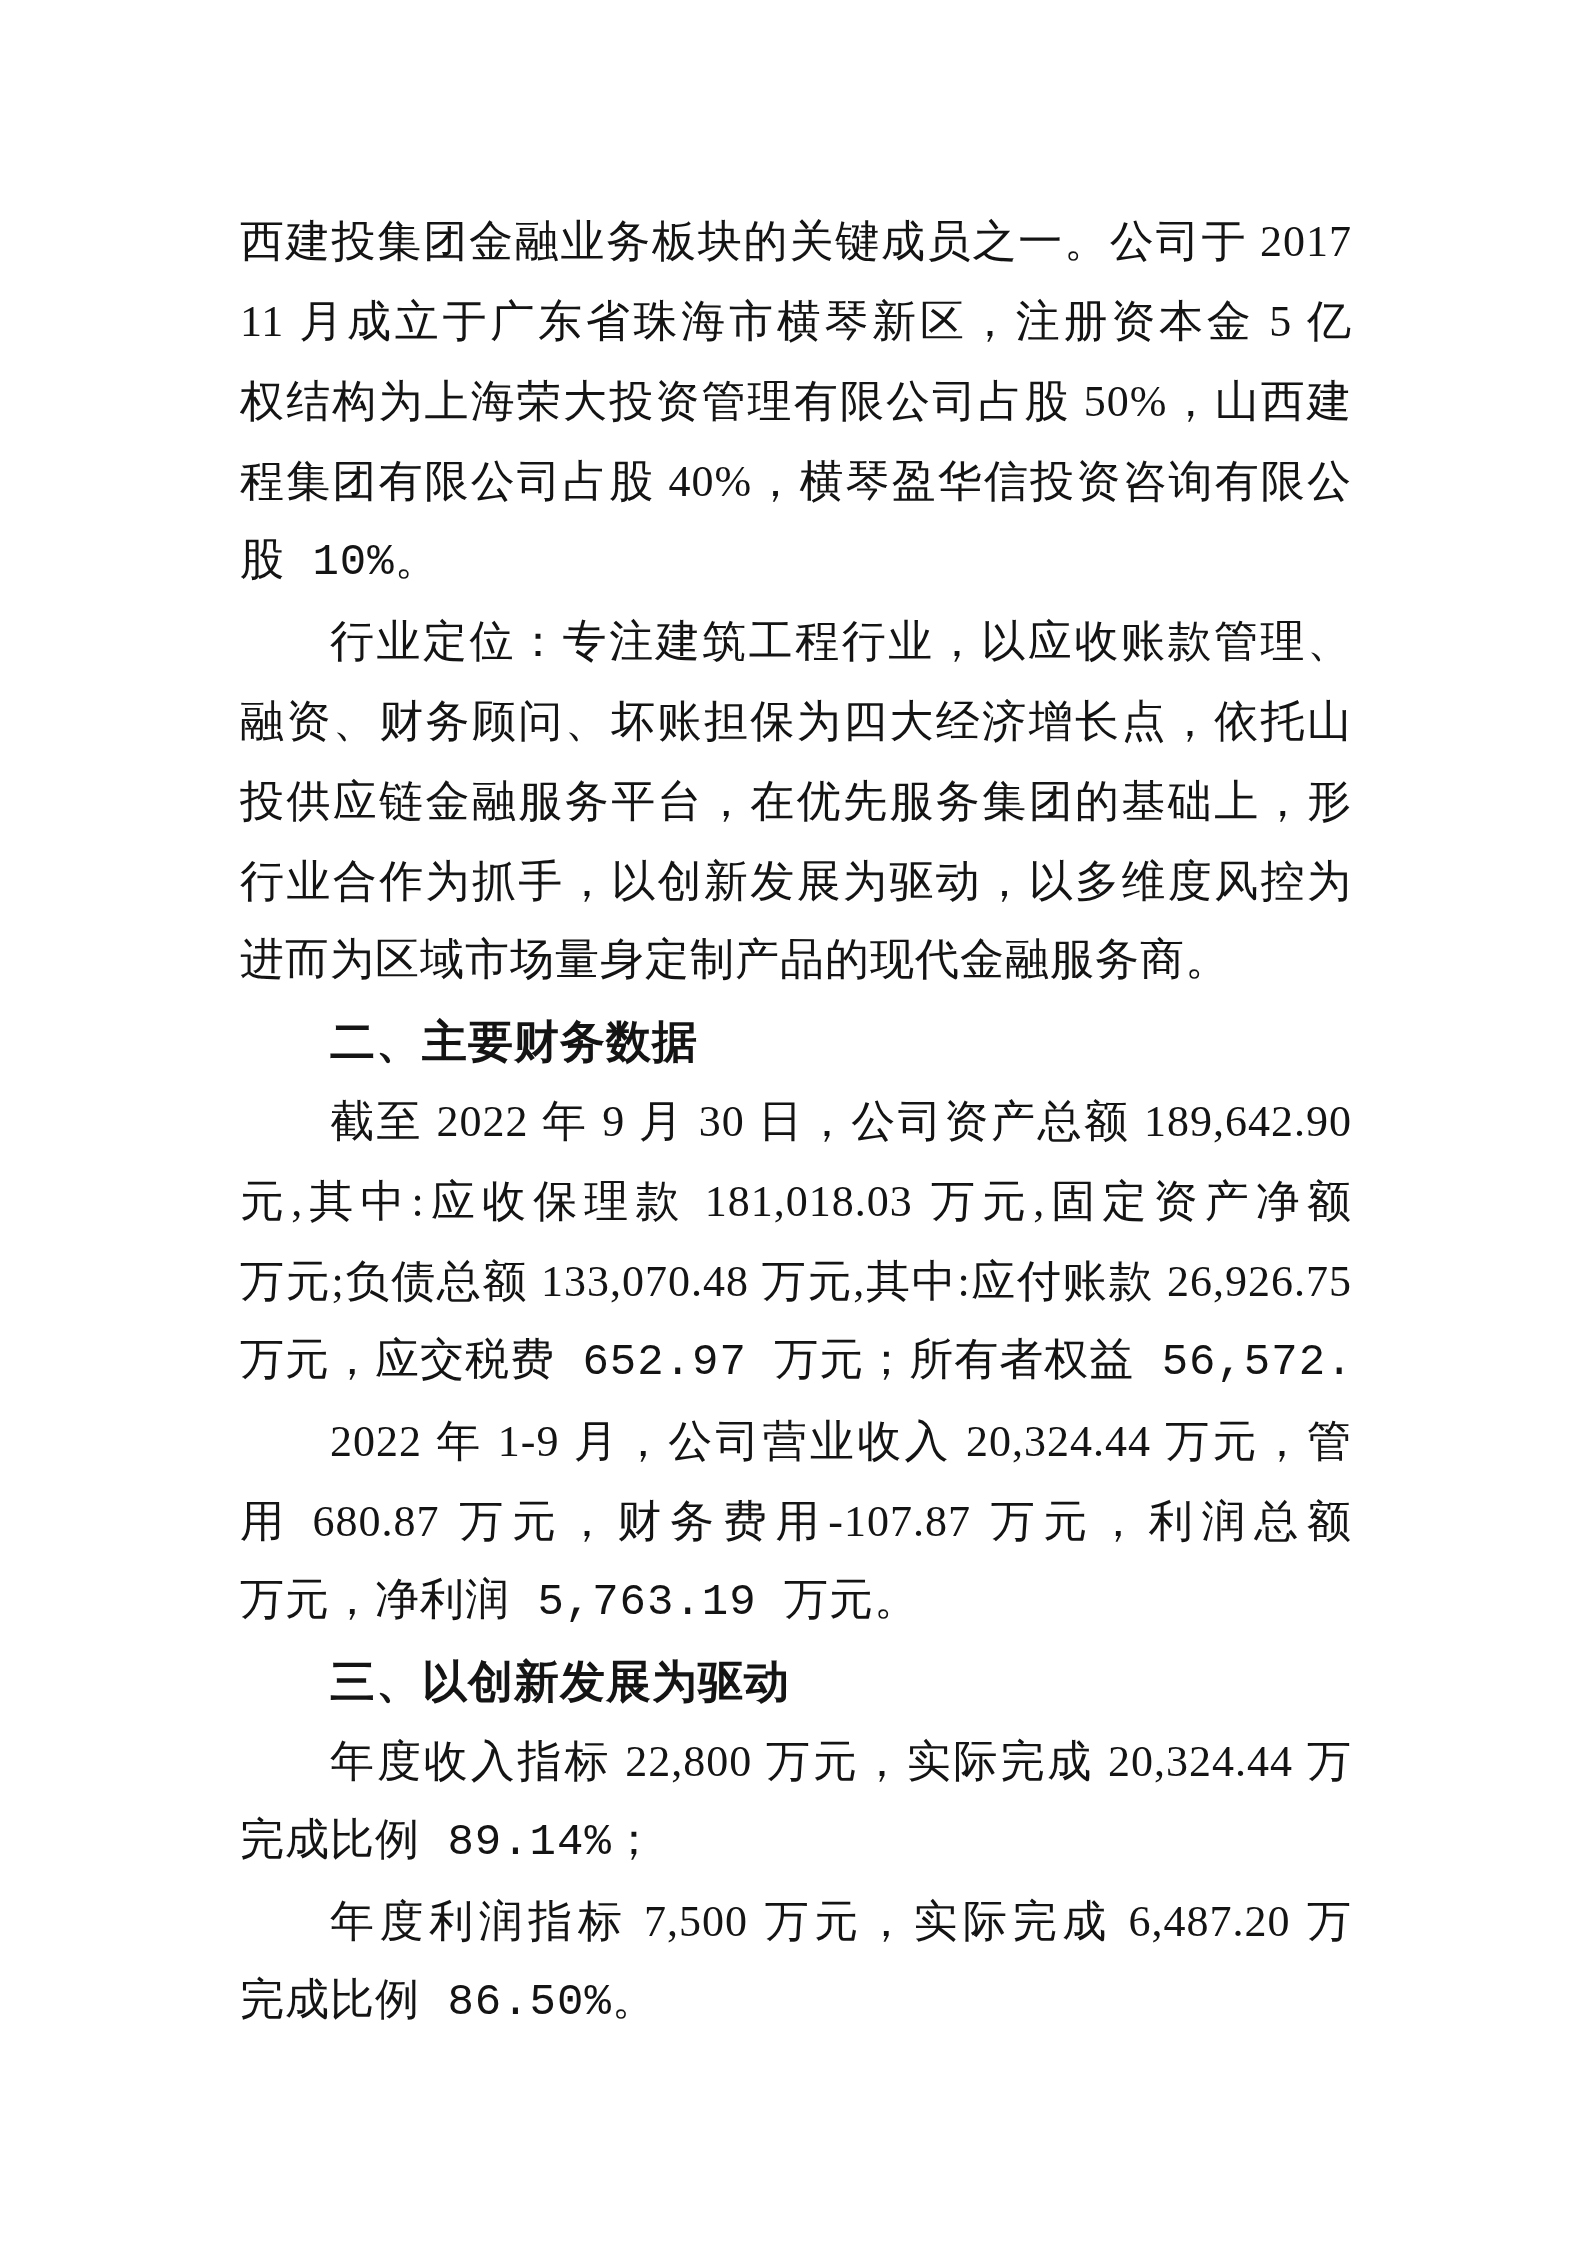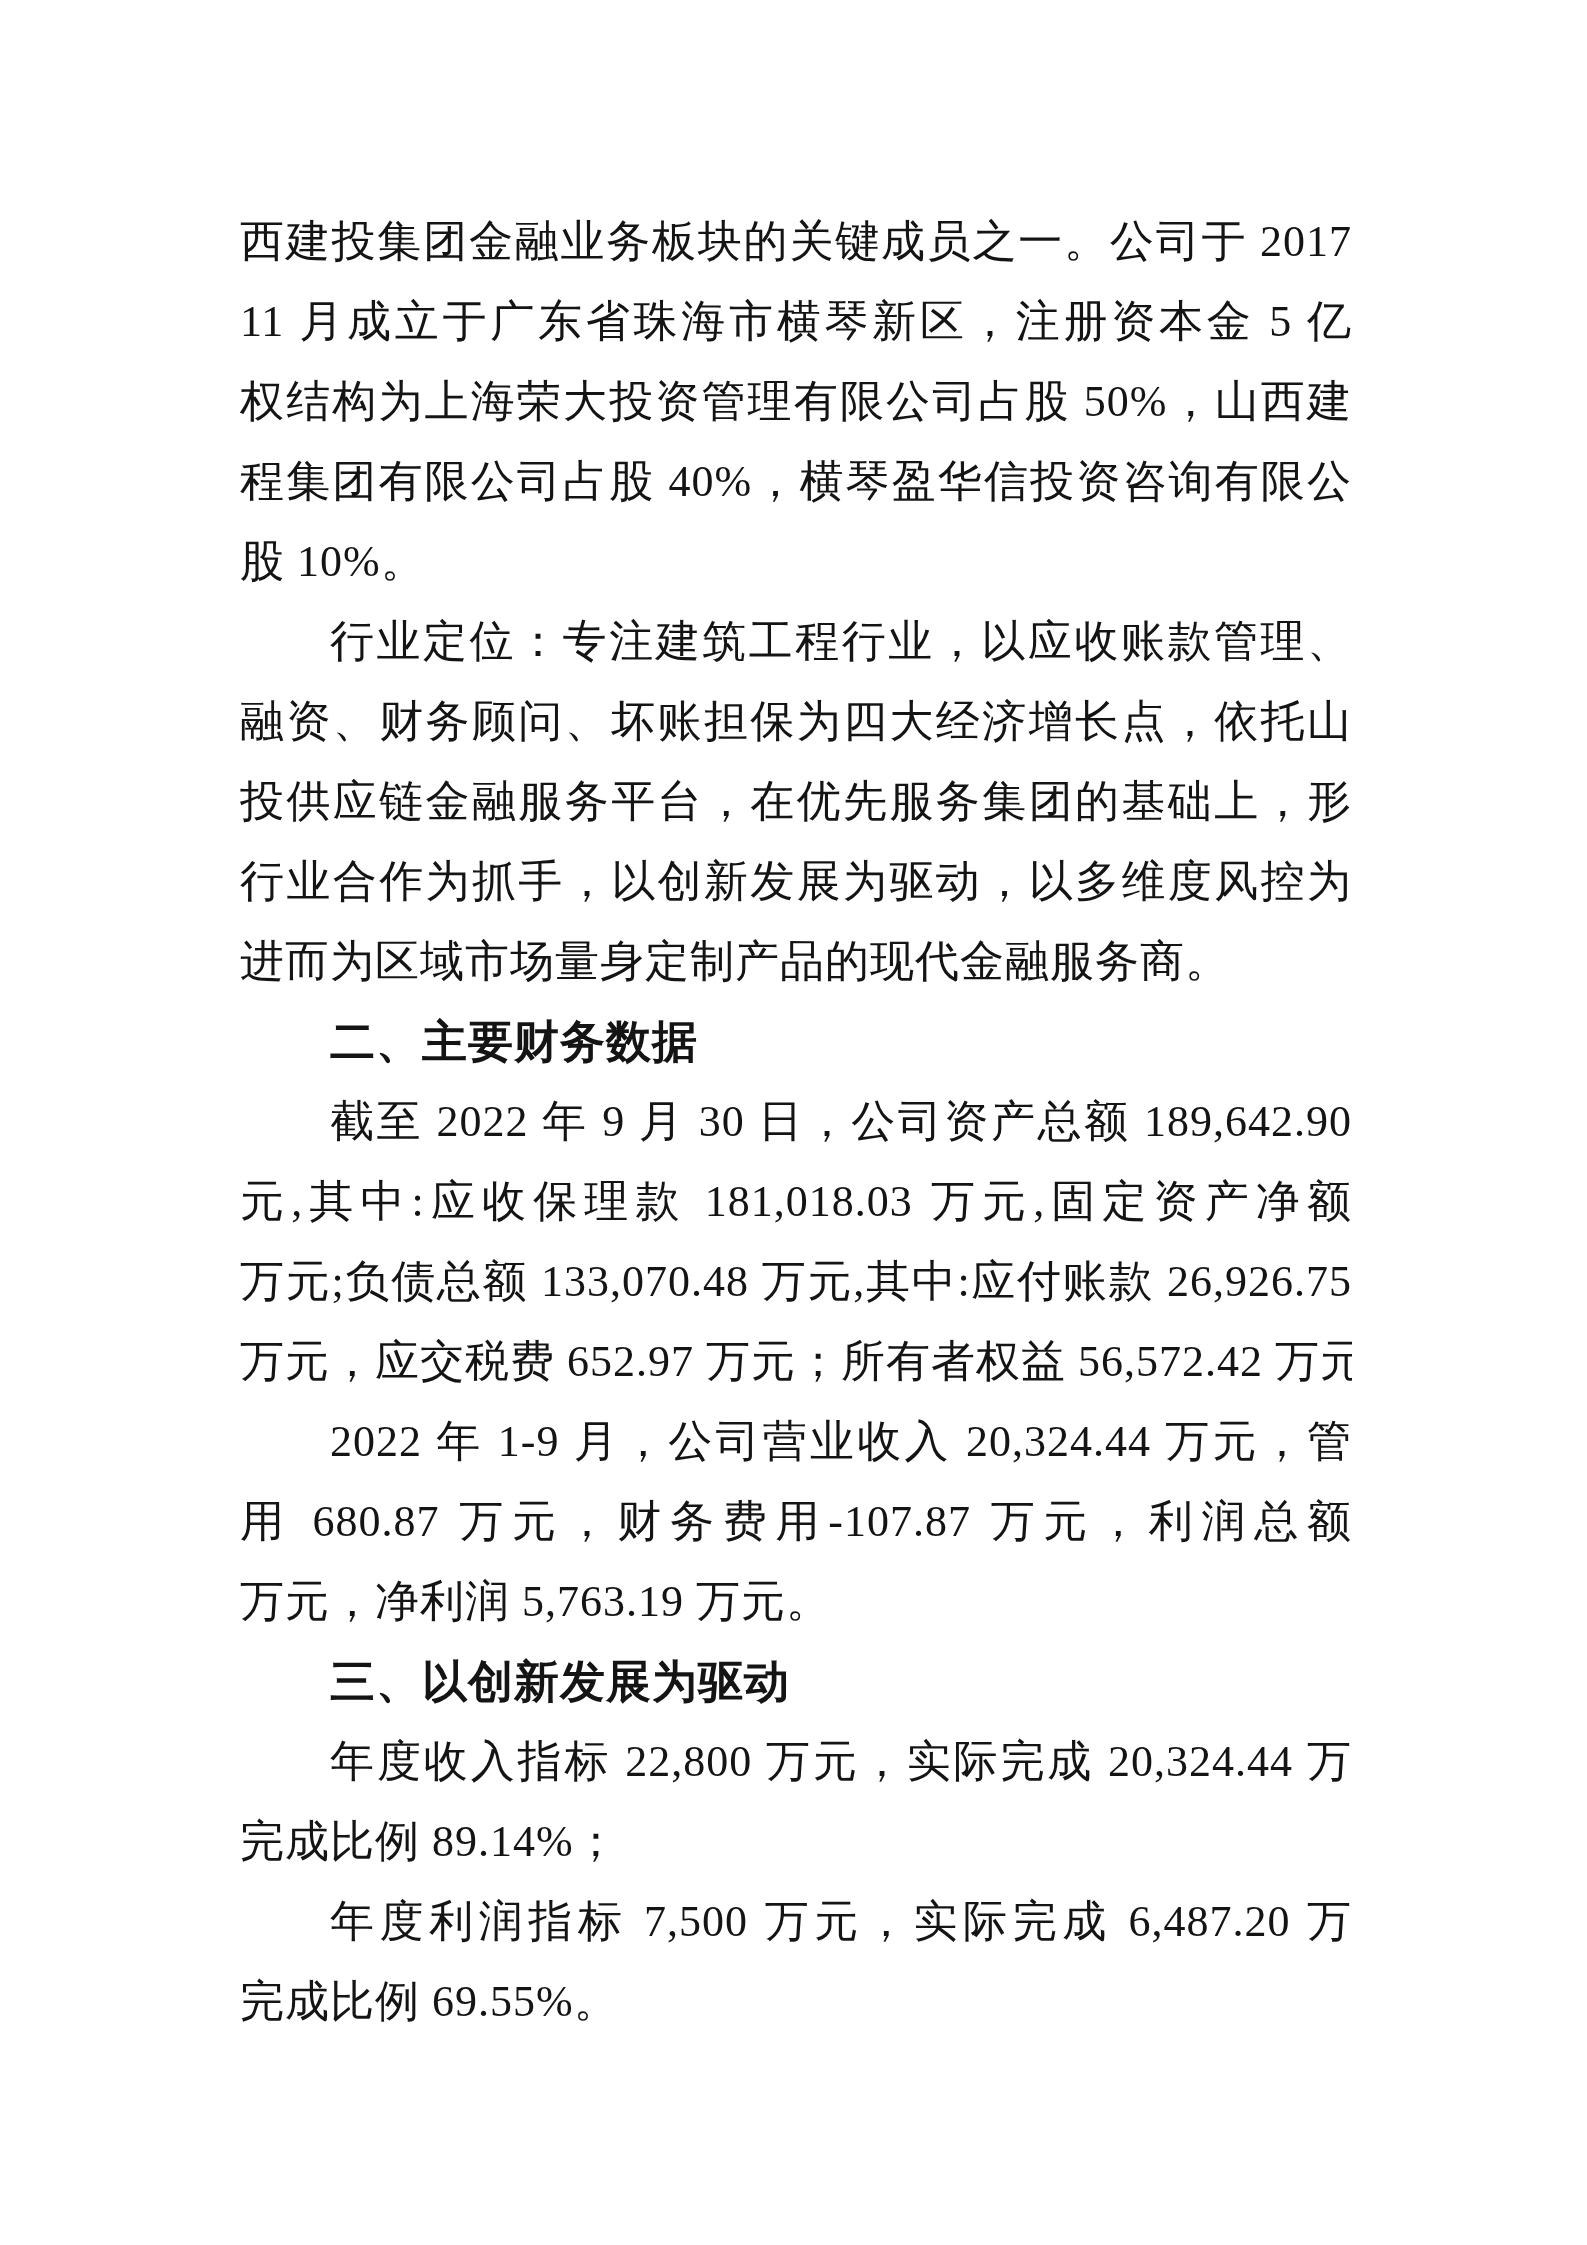--- a/index.html
+++ b/index.html
@@ -34,20 +34,21 @@
   .line.fill {
     text-align: justify;
     text-align-last: justify;
     white-space: normal;
   }
   
   .line.endline {
     text-align: left;
     text-align-last: left;
     white-space: nowrap;
+    font-family: Liberation Mono, monospace;
   }
   .line.indent {
     text-indent: 90px;
   }
   .line.heading {
     font-family: "Liberation Sans", "DejaVu Sans", sans-serif;
     font-weight: 700;
     font-size: 45px;
     text-indent: 90px;
     text-align: right;
@@ -75,15 +76,15 @@
       <div class="line fill">元,其中:应收保理款 181,018.03 万元,固定资产净额 104.08</div>
       <div class="line fill">万元;负债总额 133,070.48 万元,其中:应付账款 26,926.75</div>
       <div class="line endline">万元，应交税费 652.97 万元；所有者权益 56,572.42 万元。</div>
       <div class="line fill indent">2022 年 1-9 月，公司营业收入 20,324.44 万元，管理费</div>
       <div class="line fill">用 680.87 万元，财务费用-107.87 万元，利润总额 6,487.20</div>
       <div class="line endline">万元，净利润 5,763.19 万元。</div>
       <div class="line heading">三、以创新发展为驱动</div>
       <div class="line fill indent">年度收入指标 22,800 万元，实际完成 20,324.44 万元，</div>
       <div class="line endline">完成比例 89.14%；</div>
       <div class="line fill indent">年度利润指标 7,500 万元，实际完成 6,487.20 万元，</div>
-      <div class="line endline">完成比例 69.55%。</div>
+      <div class="line endline">完成比例 86.50%。</div>
     </div>
 </div>
 
 </body></html>

